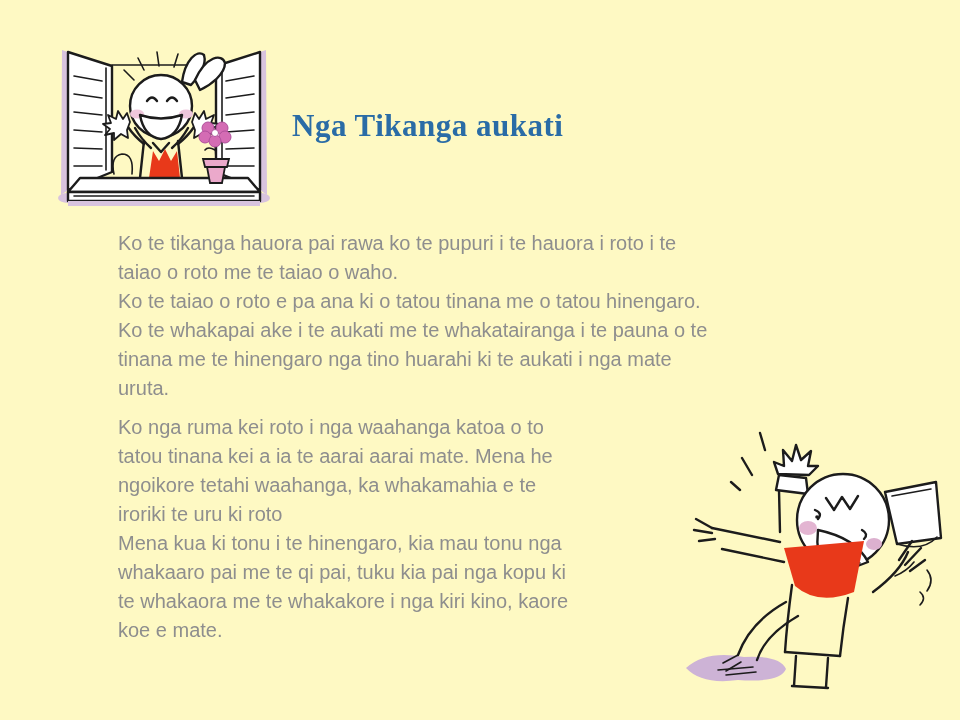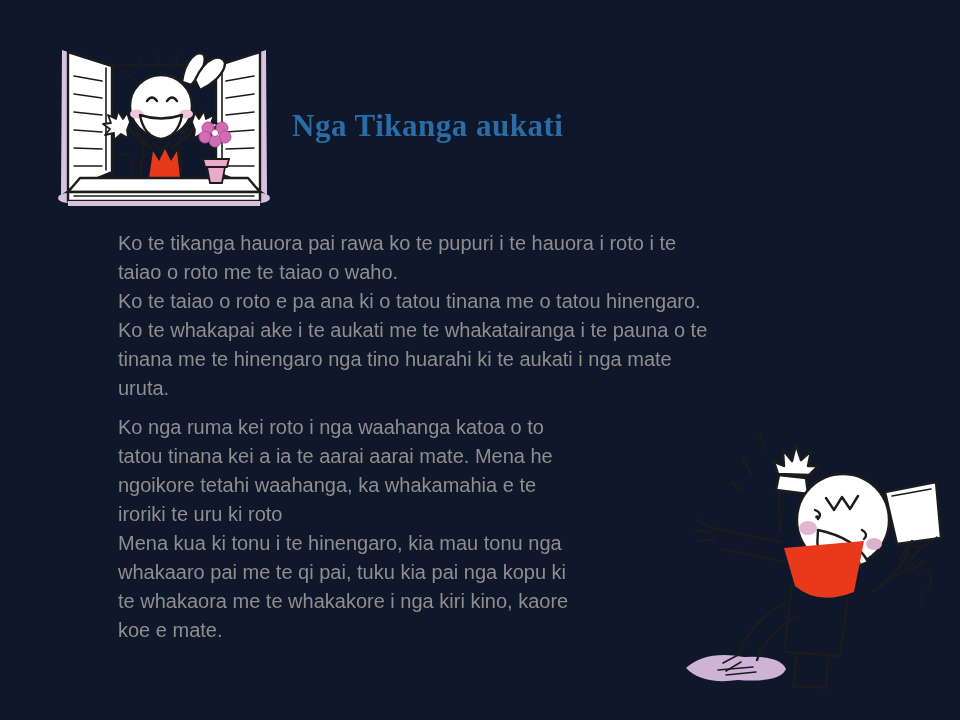--- a/index.html
+++ b/index.html
@@ -1,18 +1,18 @@
 <!DOCTYPE html>
 <html><head>
 <meta charset="utf-8">
 <style>
   html,body{margin:0;padding:0;}
   body{width:960px;height:720px;background:#ffffff;overflow:hidden;
        font-family:"Liberation Sans", sans-serif;}
-  .slide{position:relative;width:960px;height:720px;background:#0f172a;}
+  .slide{position:relative;width:960px;height:720px;background:#fef9c3;}
 
   .title-block{
     position:absolute;left:292px;top:103px;
     font-family:"Liberation Serif", serif;
     font-weight:bold;color:#2a6ca6;
     font-size:31px;line-height:45px;letter-spacing:.5px;
   }
 
   .para{position:absolute;color:#8e8e8e;font-size:20px;line-height:29px;}
   .para1{left:118px;top:229px;width:640px;}

